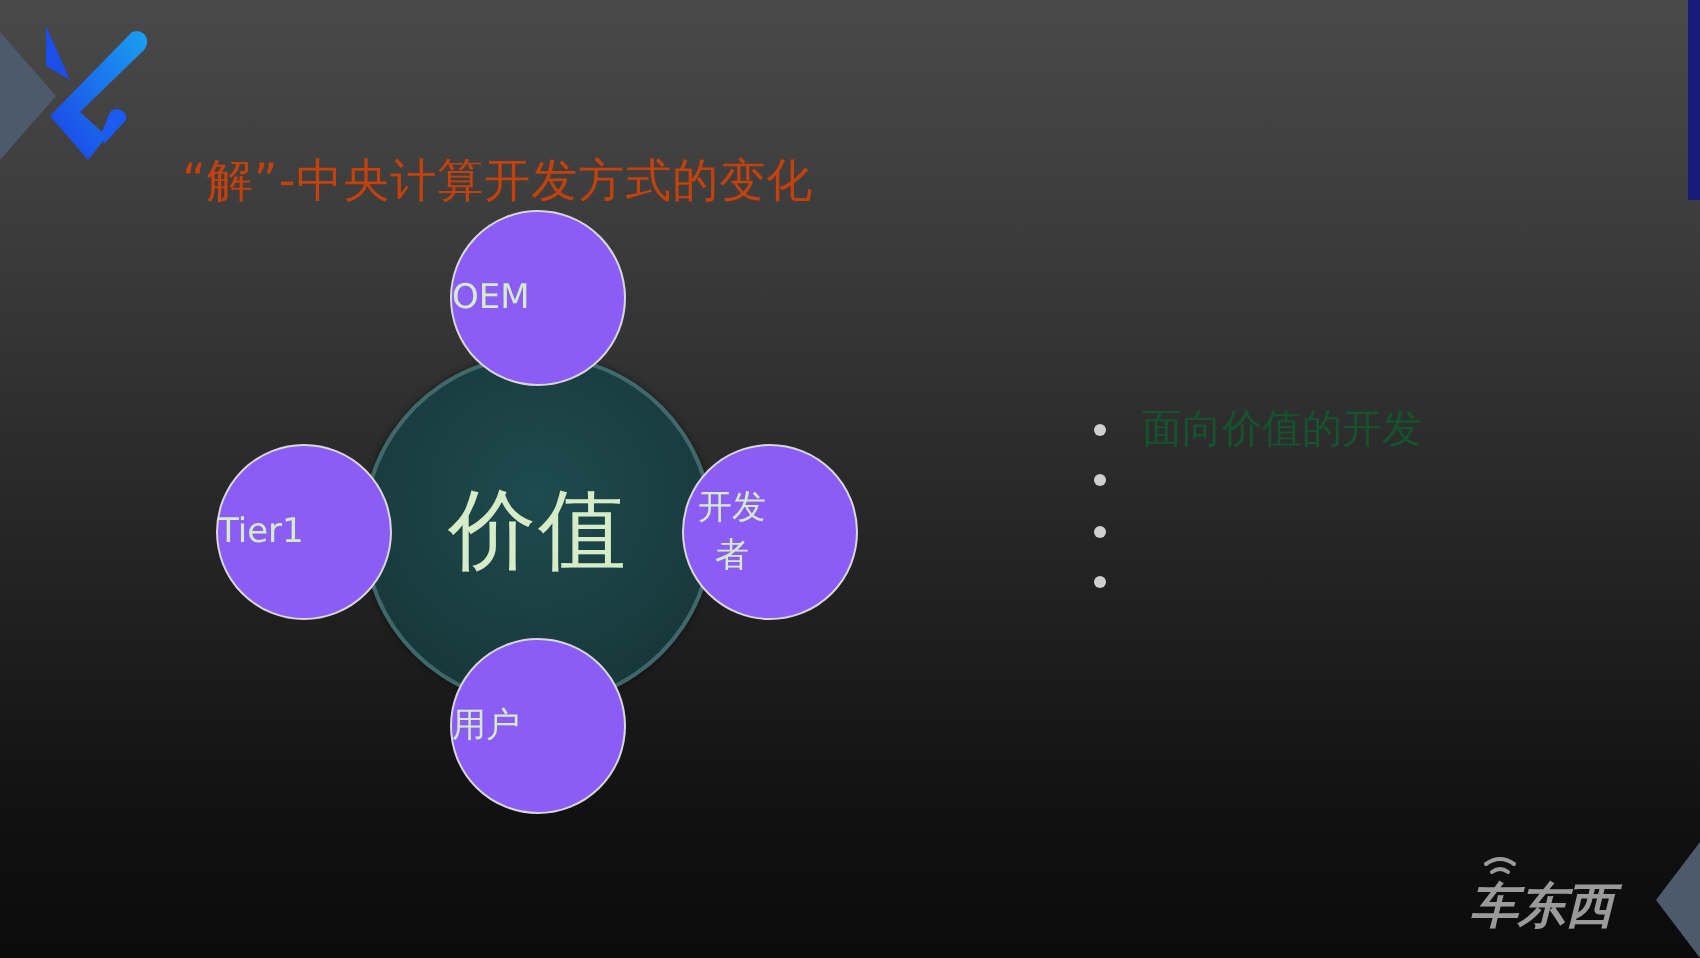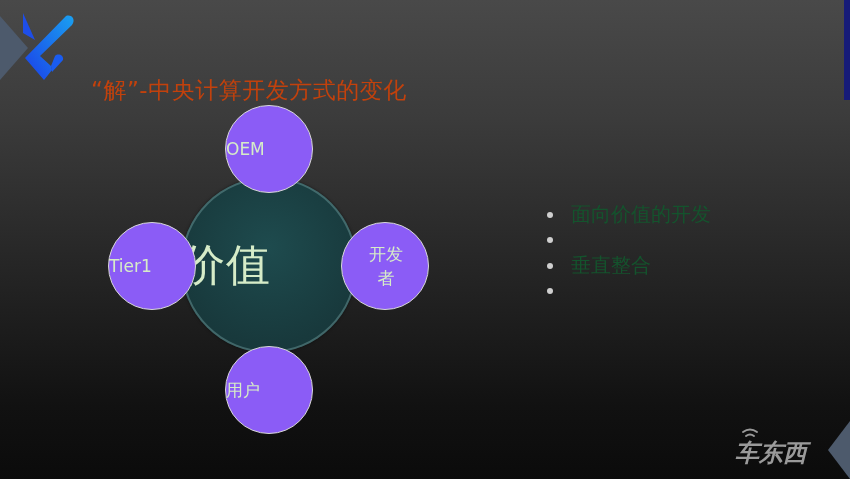--- a/index.html
+++ b/index.html
@@ -11,34 +11,34 @@
     .logo { position: absolute; left: 0; top: 8px; width: 80px; height: 80px; }
     .title {
       position: absolute; left: 91px; top: 32px; color: #c2410c;
       font-size: 23px; letter-spacing: 0.5px; white-space: nowrap; margin-top: 43px;
     }
     .right-bar { position: absolute; right: 0; top: 0; width: 6px; height: 100px; background: #161b78; }
     .center-circle {
       position: absolute; left: 181px; top: 177px; width: 176px; height: 176px; border-radius: 50%;
       background: radial-gradient(circle at 50% 40%, #1e4b4e 0%, #18393c 70%, #163538 100%);
       box-shadow: inset 0 0 0 2px rgba(140,190,190,0.35), 0 0 3px rgba(0,0,0,0.5);
-      display: flex; align-items: center; justify-content: flex-start;
+      display: flex; align-items: center; justify-content: center;
     }
     .center-label { color: #d6ecc8; font-size: 44px; letter-spacing: 1px; }
     .node {
       position: absolute; width: 88px; height: 88px; border-radius: 50%;
       background: #8b5cf6; border: 1.5px solid #d8d8d8; box-sizing: border-box;
       display: flex; align-items: center; justify-content: flex-start; text-align: center;
       color: #d6ecc8; font-size: 17px; line-height: 24px;
     }
     .node.oem { left: 225px; top: 105px; }
     .node.tier { left: 108px; top: 222px; }
-    .node.user { left: 225px; top: 346px; }
+    .node.user { left: 225px; top: 319px; }
     .node.dev { left: 341px; top: 222px; }
-    .node.dev span { display: block; width: 48px; margin-left: 20px; }
+    .node.dev span { display: block; width: 48px; }
     .bullets {
       position: absolute; left: 535px; top: 190px; margin: 12px; padding: 0; list-style: none;
       color: #14532d; font-size: 20px;
     }
     .bullets li { height: 25.5px; line-height: 25.5px; display: flex; align-items: center; }
     .bullet-dot { width: 6px; height: 6px; border-radius: 50%; background: #cfcfcf; margin-right: 18px; }
     .watermark { position: absolute; left: 733px; top: 425px; width: 80px; height: 42px; }
     .corner-tri { position: absolute; right: 0; bottom: 0; width: 22px; height: 58px; }
   </style>
 </head>
@@ -79,21 +79,20 @@
 <ul class="bullets">
   <li>
       <span class="bullet-dot"></span>
       <span>面向价值的开发</span>
     </li>
   <li>
       <span class="bullet-dot"></span>
     </li>
   <li>
       <span class="bullet-dot"></span>
-      <span>垂直整合</span>
     </li>
   <li>
       <span class="bullet-dot"></span>
     </li>
 </ul>
 
 <svg class="watermark" viewBox="0 0 80 42">
   <g fill="none" stroke="#9a9a9a" stroke-width="2" stroke-linecap="round">
     <path d="M10,7 Q17,2 24,7"></path>
     <path d="M13,11 Q17,8 21,11"></path>

